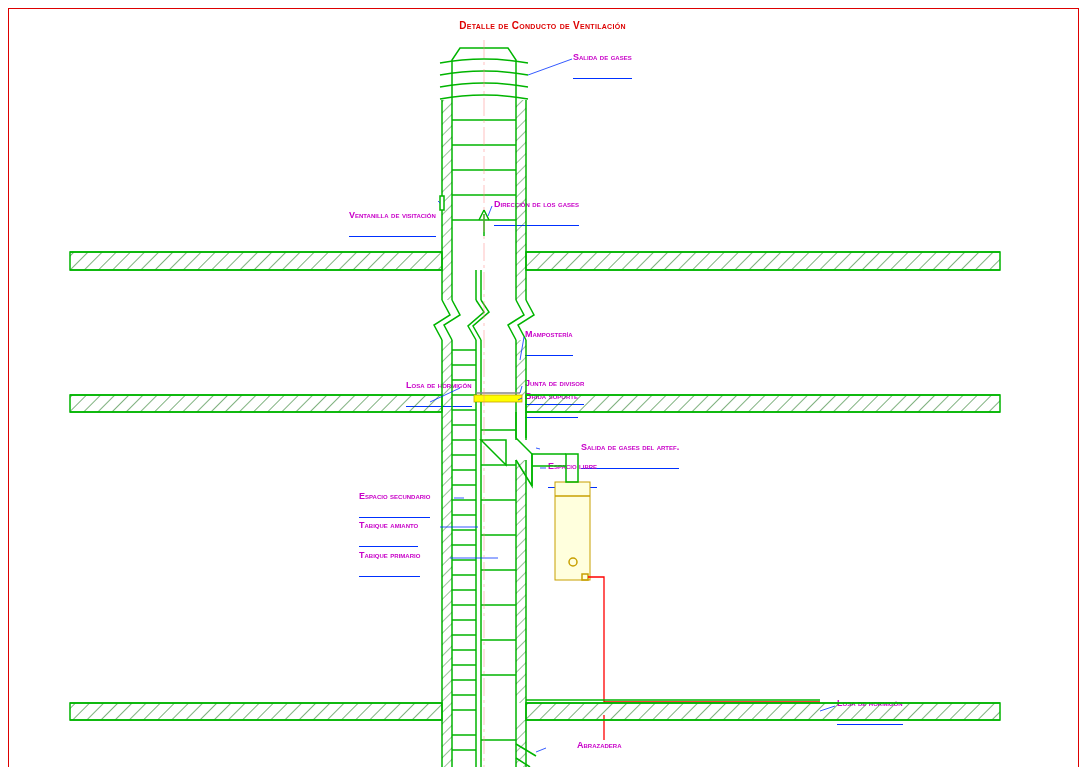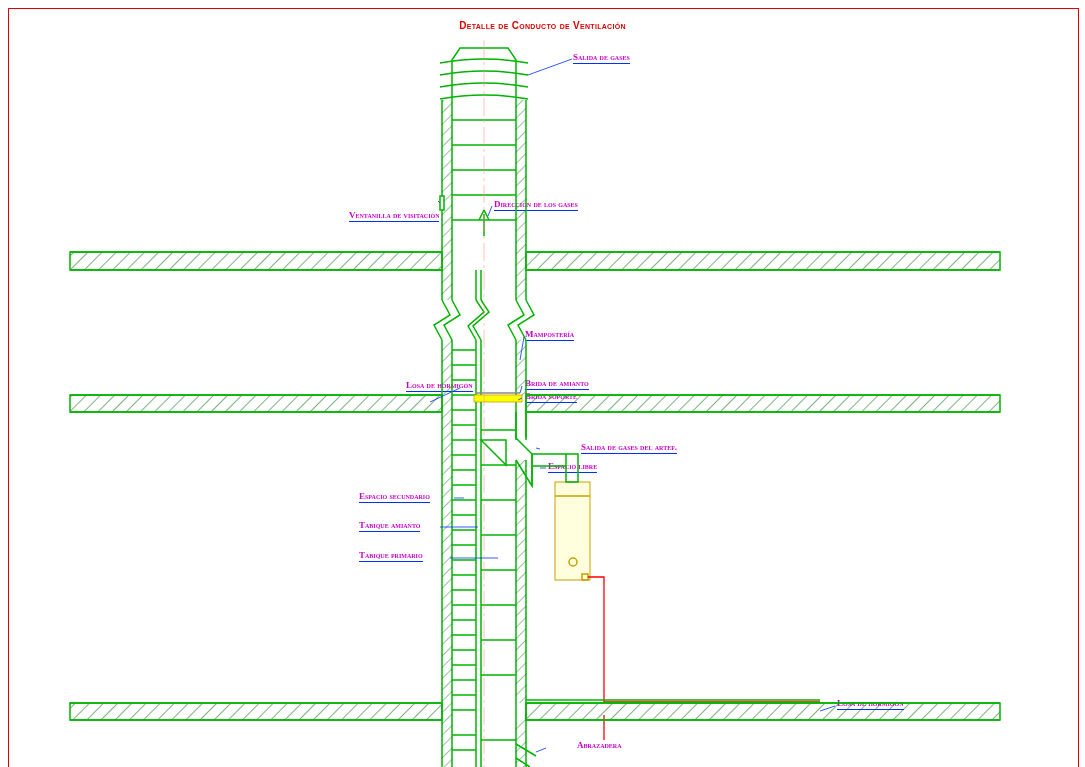--- a/index.html
+++ b/index.html
@@ -33,43 +33,43 @@
   svg.drawing {
     position: absolute;
     left: 0; top: 0;
     width: 1085px;
     height: 767px;
     overflow: visible;
   }
   
   .lbl {
     position: absolute;
-    font-family: Liberation Serif, serif;
+    font-family: Liberation Sans, sans-serif;
     font-size: 9px;
     font-weight: bold;
     font-variant: small-caps;
     color: #c800c8;
     border-bottom: 1px solid #0030ff;
     white-space: nowrap;
     line-height: 10px;
-    padding-bottom: 1px;
+    padding-bottom: 16px;
   }
 </style>
 </head>
 <body>
 
 <div class="frame"></div>
 <div class="title">Detalle de Conducto de Ventilación</div>
 
 <div class="lbl" style="left:573px; top:52px;">Salida de gases</div>
 <div class="lbl" style="left:349px; top:210px;">Ventanilla de visitación</div>
 <div class="lbl" style="left:494px; top:199px;">Dirección de los gases</div>
 <div class="lbl" style="left:525px; top:329px;">Mampostería</div>
 <div class="lbl" style="left:406px; top:380px;">Losa de hormigón</div>
-<div class="lbl" style="left:525px; top:378px;">Brida de amianto</div>
+<div class="lbl" style="left:525px; top:378px;">Junta de divisor</div>
 <div class="lbl" style="left:525px; top:391px;">Brida soporte</div>
 <div class="lbl" style="left:542px; top:442px;margin-left:39px;">Salida de gases del artef.</div>
 <div class="lbl" style="left:548px; top:461px;">Espacio libre</div>
 <div class="lbl" style="left:359px; top:491px;">Espacio secundario</div>
 <div class="lbl" style="left:359px; top:520px;">Tabique amianto</div>
 <div class="lbl" style="left:359px; top:550px;">Tabique primario</div>
 <div class="lbl" style="left:837px; top:698px;">Losa de hormigón</div>
 <div class="lbl" style="left:577px; top:740px; border-bottom:none;">Abrazadera</div>
 
 <svg class="drawing" xmlns="http://www.w3.org/2000/svg">

